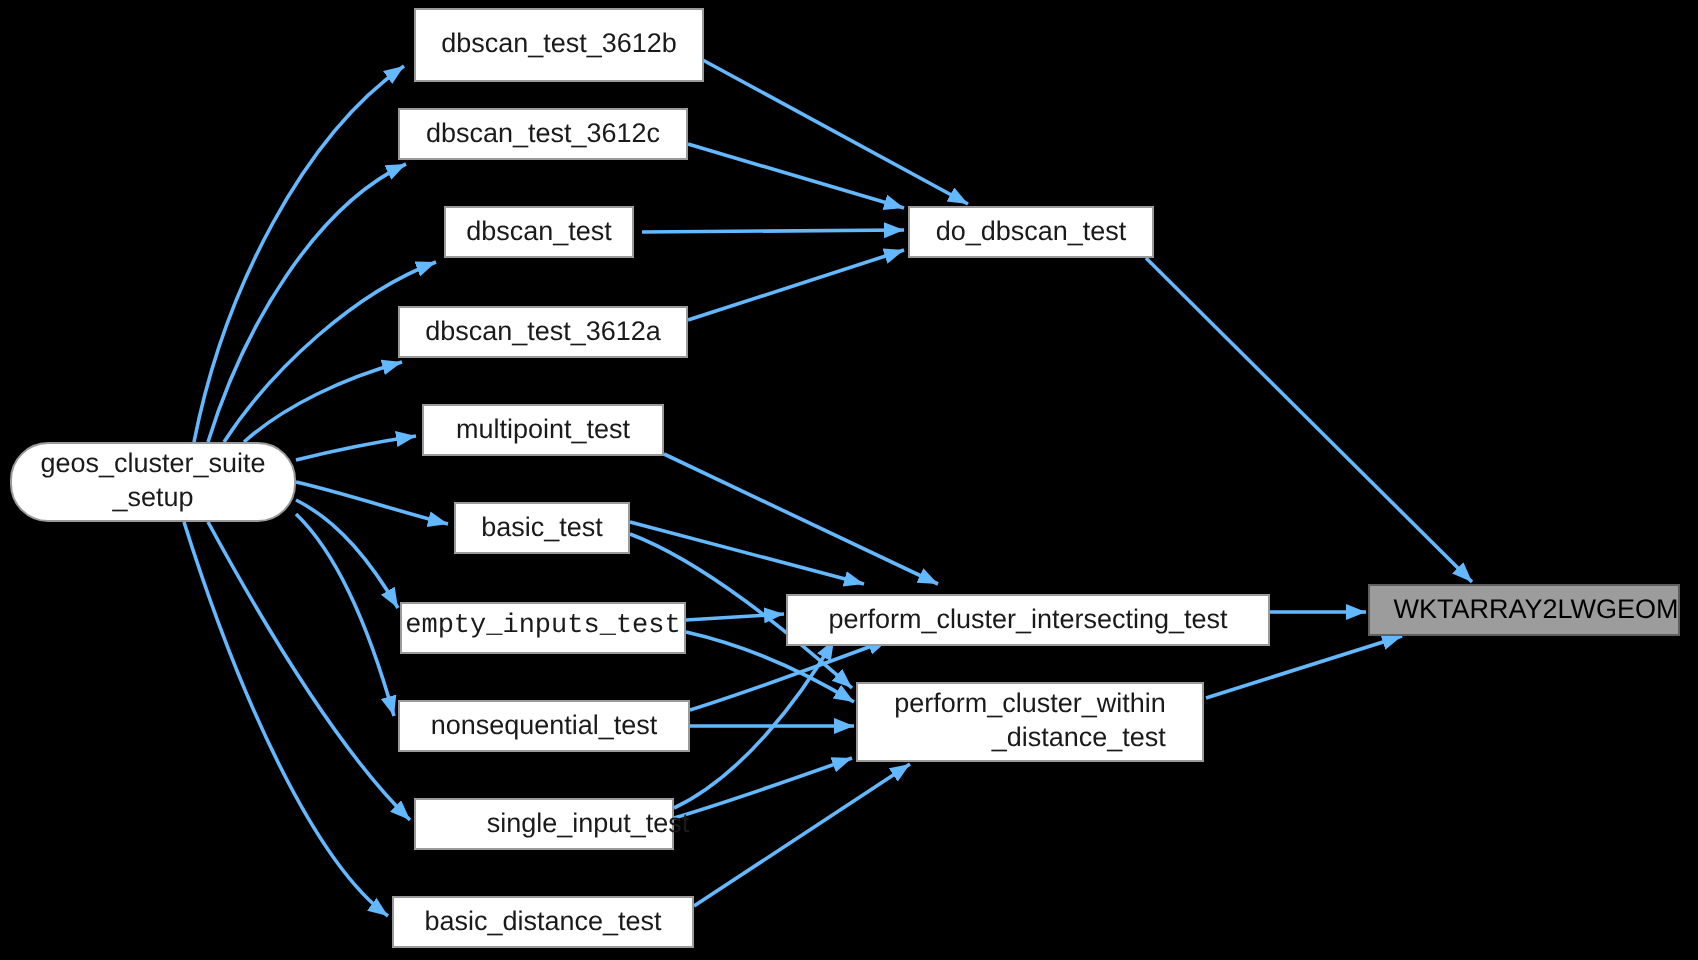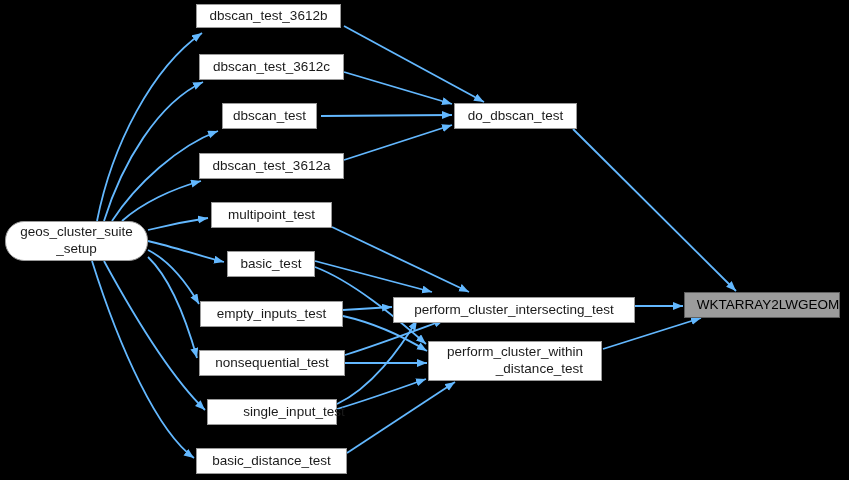--- a/index.html
+++ b/index.html
@@ -75,27 +75,27 @@
         <path d="M 337,404 C 371,388 400,349 417,320" fill="none" stroke="#63b8ff" stroke-width="1.8" marker-end="url(#arrowhead)"></path>
         <path d="M 337,409 C 367,400 398,389 426,379" fill="none" stroke="#63b8ff" stroke-width="1.8" marker-end="url(#arrowhead)"></path>
         <path d="M 347,453 L 455,382" fill="none" stroke="#63b8ff" stroke-width="1.8" marker-end="url(#arrowhead)"></path>
         <path d="M 635,306 L 683,306" fill="none" stroke="#63b8ff" stroke-width="1.8" marker-end="url(#arrowhead)"></path>
         <path d="M 603,349 L 701,318" fill="none" stroke="#63b8ff" stroke-width="1.8" marker-end="url(#arrowhead)"></path>
       </g>
   </svg>
   <div id="node-layer">
       <div class="node" style="left: 5px; top: 221px; width: 143px; height: 40px; border-radius: 19px;">geos_cluster_suite
 _setup</div>
-      <div class="node" style="left: 196px; top: 4px; width: 145px; height: 24px;">dbscan_test_3612b</div>
+      <div class="node" style="left: 207px; top: 4px; width: 145px; height: 37px;">dbscan_test_3612b</div>
       <div class="node" style="left: 199px; top: 54px; width: 145px; height: 26px;">dbscan_test_3612c</div>
       <div class="node" style="left: 222px; top: 103px; width: 95px; height: 26px;">dbscan_test</div>
       <div class="node" style="left: 199px; top: 153px; width: 145px; height: 26px;">dbscan_test_3612a</div>
       <div class="node" style="left: 211px; top: 202px; width: 121px; height: 26px;">multipoint_test</div>
       <div class="node" style="left: 227px; top: 251px; width: 88px; height: 26px;">basic_test</div>
-      <div class="node" style="left: 200px; top: 301px; width: 143px; height: 26px;">empty_inputs_test</div>
+      <div class="node" style="left: 200px; top: 301px; width: 143px; height: 26px; font-family: Liberation Mono, monospace;">empty_inputs_test</div>
       <div class="node" style="left: 199px; top: 350px; width: 146px; height: 26px;">nonsequential_test</div>
       <div class="node" style="left: 207px; top: 399px; width: 130px; height: 26px; padding-left: 44px;">single_input_test</div>
       <div class="node" style="left: 196px; top: 448px; width: 151px; height: 26px;">basic_distance_test</div>
       <div class="node" style="left: 454px; top: 103px; width: 123px; height: 26px; text-align: center;">do_dbscan_test</div>
       <div class="node" style="left: 393px; top: 297px; width: 242px; height: 26px;">perform_cluster_intersecting_test</div>
       <div class="node" style="left: 428px; top: 341px; width: 174px; height: 40px; text-align: right;">perform_cluster_within
 _distance_test</div>
       <div class="node highlighted" style="left: 684px; top: 292px; width: 156px; height: 26px;">WKTARRAY2LWGEOM</div>
     </div>
 </div>

